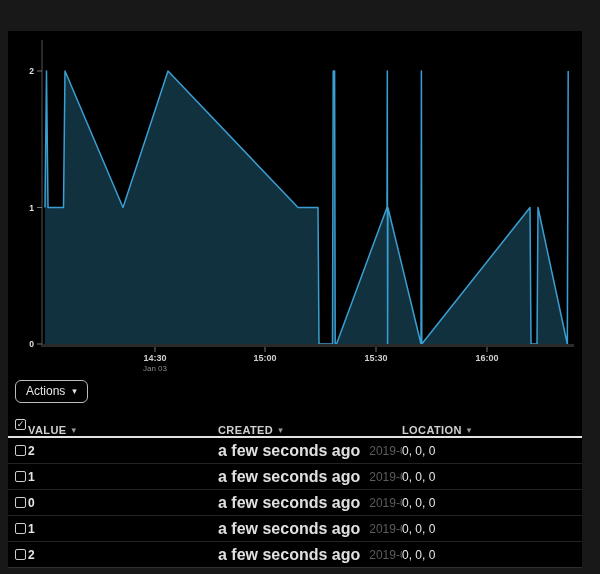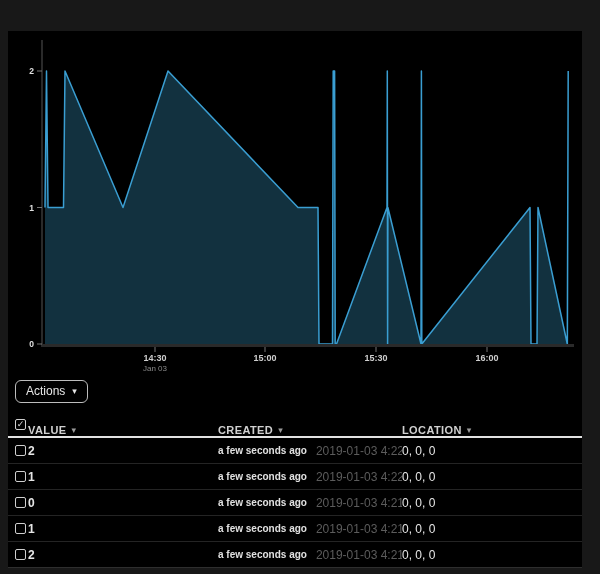--- a/index.html
+++ b/index.html
@@ -46,21 +46,21 @@
   .cb{
     width:9px;height:9px;border:1px solid #cfcfcf;border-radius:2px;
     display:inline-flex;align-items:center;justify-content:center;
     color:#d8d8d8;font-size:9px;line-height:9px;cursor:pointer;
     background:transparent;
   }
   .tbody .trow{border-bottom:1px solid #242424;}
   .tbody .trow:last-child{border-bottom:1px solid #2e2e2e;}
   .cell-value{color:#e6e6e6;font-size:12px;font-weight:700;}
   .cell-created{display:flex;align-items:center;gap:9px;white-space:nowrap;overflow:hidden;}
-  .created-rel{color:#e0e0e0;font-size:10px;font-weight:700;}
+  .created-rel{color:#e0e0e0;font-size:16px;font-weight:700;}
   .created-abs{color:#5c5c5c;font-size:12px;font-weight:400;}
   .cell-location{color:#e6e6e6;font-size:12px;font-weight:400;}
 </style>
 </head>
 <body>
 
 <div class="content">
 
   <svg id="chart" viewBox="0 0 574 345">
       <path d="M37,313L37,176.5L38.5,40.0L40,176.5L55.5,176.5L57,40.0L115,176.5L160,40.0L290,176.5L310,176.5L311,313.0L324.5,313.0L325.2,40.0L326.6,40.0L327.2,313.0L328.5,313.0L379,176.5L379.3,40.0L379.6,313.0L379.9,176.5L413,313.0L413.4,40.0L413.8,313.0L522,176.5L523,313.0L529,313.0L530,176.5L559.3,313.0L560.2,40.0L560.2,313Z" fill="#12313f" stroke="none"></path>

